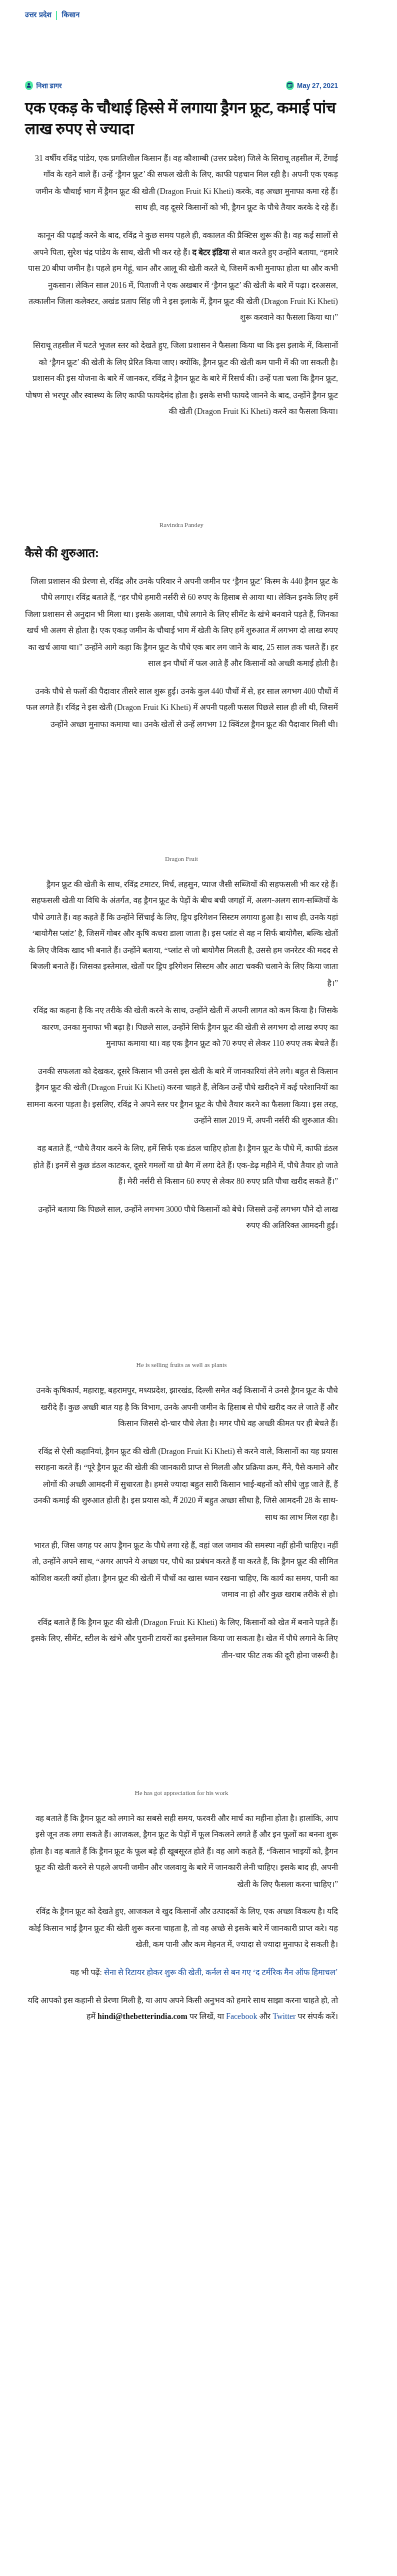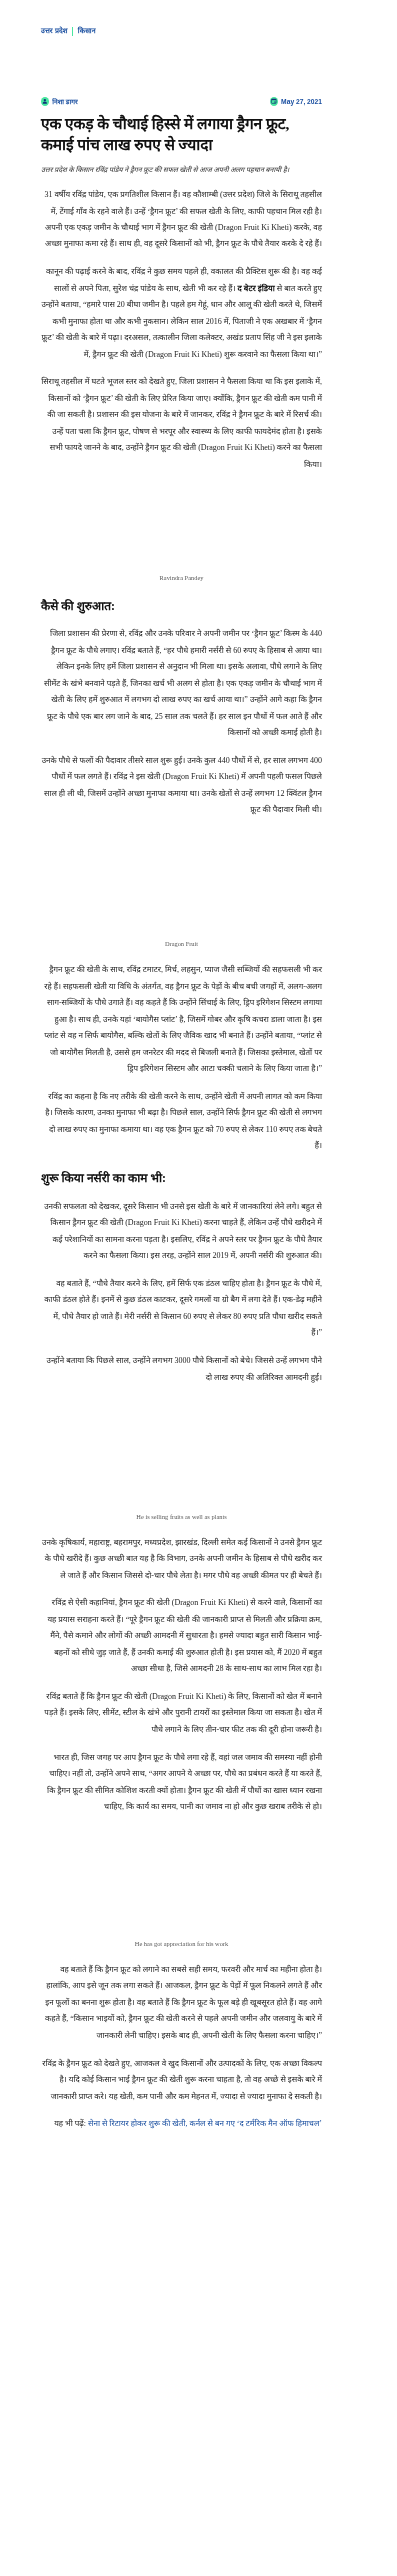--- a/index.html
+++ b/index.html
@@ -10,21 +10,21 @@
   }
   body {
     width: 398px;
     font-family: "Liberation Serif", "DejaVu Serif", serif;
     color: #1a1a1a;
     -webkit-font-smoothing: antialiased;
   }
   .page {
     width: 363px;
     box-sizing: border-box;
-    padding: 16px;
+    padding: 0;
     position: relative;
   }
 
   
   .breadcrumb {
     padding: 11.3px 25px 0 25px;
     font-family: "Liberation Sans", sans-serif;
     font-size: 6.7px;
     line-height: 1.2;
     display: flex;
@@ -192,21 +192,20 @@
             <rect x="1" y="2" width="9" height="2.2" fill="#13307a"></rect>
             <circle cx="7.6" cy="8.2" r="1.3" fill="none" stroke="#13307a" stroke-width="1"></circle>
           </svg>
       </span>
       <span class="byline-text">May 27, 2021</span>
     </div>
   </div>
 
   <h1 class="headline">एक एकड़ के चौथाई हिस्से में लगाया ड्रैगन फ्रूट, कमाई पांच लाख रुपए से ज्यादा</h1>
 
-  <div class="subtitle">उत्तर प्रदेश के किसान रविंद्र पांडेय ने ड्रैगन फ्रूट की सफल खेती से आज अपनी अलग पहचान बनायी है।</div>
 
   <div class="body">
 
     <p>31 वर्षीय रविंद्र पांडेय, एक प्रगतिशील किसान हैं। वह कौशाम्बी (उत्तर प्रदेश) जिले के सिराथू तहसील में, टेंगाई गाँव के रहने वाले हैं। उन्हें ‘ड्रैगन फ्रूट’ की सफल खेती के लिए, काफी पहचान मिल रही है। अपनी एक एकड़ जमीन के चौथाई भाग में ड्रैगन फ्रूट की खेती (Dragon Fruit Ki Kheti) करके, वह अच्छा मुनाफा कमा रहे हैं। साथ ही, वह दूसरे किसानों को भी, ड्रैगन फ्रूट के पौधे तैयार करके दे रहे हैं।</p>
 
     <p>
       <span>कानून की पढ़ाई करने के बाद, रविंद्र ने कुछ समय पहले ही, वकालत की प्रैक्टिस शुरू की है। वह कई सालों से अपने पिता, सुरेश चंद्र पांडेय के साथ, खेती भी कर रहे हैं। </span><a href="#"><b>द बेटर इंडिया</b></a><span> से बात करते हुए उन्होंने बताया, “हमारे पास 20 बीघा जमीन है। पहले हम गेहूं, धान और आलू की खेती करते थे, जिसमें कभी मुनाफा होता था और कभी नुकसान। लेकिन साल 2016 में, पिताजी ने एक अखबार में ‘ड्रैगन फ्रूट’ की खेती के बारे में पढ़ा। दरअसल, तत्कालीन जिला कलेक्टर, अखंड प्रताप सिंह जी ने इस इलाके में, ड्रैगन फ्रूट की खेती (Dragon Fruit Ki Kheti) शुरू करवाने का फैसला किया था।”</span>
     </p>
 
     <p>सिराथू तहसील में घटते भूजल स्तर को देखते हुए, जिला प्रशासन ने फैसला किया था कि इस इलाके में, किसानों को ‘ड्रैगन फ्रूट’ की खेती के लिए प्रेरित किया जाए। क्योंकि, ड्रैगन फ्रूट की खेती कम पानी में की जा सकती है। प्रशासन की इस योजना के बारे में जानकर, रविंद्र ने ड्रैगन फ्रूट के बारे में रिसर्च की। उन्हें पता चला कि ड्रैगन फ्रूट, पोषण से भरपूर और स्वास्थ्य के लिए काफी फायदेमंद होता है। इसके सभी फायदे जानने के बाद, उन्होंने ड्रैगन फ्रूट की खेती (Dragon Fruit Ki Kheti) करने का फैसला किया।</p>
@@ -221,45 +220,47 @@
     <p>उनके पौधे से फलों की पैदावार तीसरे साल शुरू हुई। उनके कुल 440 पौधों में से, हर साल लगभग 400 पौधों में फल लगते हैं। रविंद्र ने इस खेती (Dragon Fruit Ki Kheti) में अपनी पहली फसल पिछले साल ही ली थी, जिसमें उन्होंने अच्छा मुनाफा कमाया था। उनके खेतों से उन्हें लगभग 12 क्विंटल ड्रैगन फ्रूट की पैदावार मिली थी।</p>
 
     <figure>
       <div class="fig-img" style="height:103px"></div>
       <figcaption>Dragon Fruit</figcaption>
     </figure>
 
     <p>ड्रैगन फ्रूट की खेती के साथ, रविंद्र टमाटर, मिर्च, लहसुन, प्याज जैसी सब्जियों की सहफसली भी कर रहे हैं। सहफसली खेती या विधि के अंतर्गत, वह ड्रैगन फ्रूट के पेड़ों के बीच बची जगहों में, अलग-अलग साग-सब्जियों के पौधे उगाते हैं। वह कहते हैं कि उन्होंने सिंचाई के लिए, ड्रिप इरिगेशन सिस्टम लगाया हुआ है। साथ ही, उनके यहां ‘बायोगैस प्लांट’ है, जिसमें गोबर और कृषि कचरा डाला जाता है। इस प्लांट से वह न सिर्फ बायोगैस, बल्कि खेतों के लिए जैविक खाद भी बनाते हैं। उन्होंने बताया, “प्लांट से जो बायोगैस मिलती है, उससे हम जनरेटर की मदद से बिजली बनाते हैं। जिसका इस्तेमाल, खेतों पर ड्रिप इरिगेशन सिस्टम और आटा चक्की चलाने के लिए किया जाता है।”</p>
     <p>रविंद्र का कहना है कि नए तरीके की खेती करने के साथ, उन्होंने खेती में अपनी लागत को कम किया है। जिसके कारण, उनका मुनाफा भी बढ़ा है। पिछले साल, उन्होंने सिर्फ ड्रैगन फ्रूट की खेती से लगभग दो लाख रुपए का मुनाफा कमाया था। वह एक ड्रैगन फ्रूट को 70 रुपए से लेकर 110 रुपए तक बेचते हैं।</p>
 
-    <h3>शुरू किया नर्सरी का काम भी:</h3>
     <p>उनकी सफलता को देखकर, दूसरे किसान भी उनसे इस खेती के बारे में जानकारियां लेने लगे। बहुत से किसान ड्रैगन फ्रूट की खेती (Dragon Fruit Ki Kheti) करना चाहते हैं, लेकिन उन्हें पौधे खरीदने में कई परेशानियों का सामना करना पड़ता है। इसलिए, रविंद्र ने अपने स्तर पर ड्रैगन फ्रूट के पौधे तैयार करने का फैसला किया। इस तरह, उन्होंने साल 2019 में, अपनी नर्सरी की शुरुआत की।</p>
     <p>वह बताते हैं, “पौधे तैयार करने के लिए, हमें सिर्फ एक डंठल चाहिए होता है। ड्रैगन फ्रूट के पौधे में, काफी डंठल होते हैं। इनमें से कुछ डंठल काटकर, दूसरे गमलों या ग्रो बैग में लगा देते हैं। एक-डेढ़ महीने में, पौधे तैयार हो जाते हैं। मेरी नर्सरी से किसान 60 रुपए से लेकर 80 रुपए प्रति पौधा खरीद सकते हैं।”</p>
     <p>उन्होंने बताया कि पिछले साल, उन्होंने लगभग 3000 पौधे किसानों को बेचे। जिससे उन्हें लगभग पौने दो लाख रुपए की अतिरिक्त आमदनी हुई।</p>
 
     <figure>
       <div class="fig-img" style="height:108px"></div>
       <figcaption>He is selling fruits as well as plants</figcaption>
     </figure>
 
     <p>उनके कृषिकार्य, महाराष्ट्र, बहरामपुर, मध्यप्रदेश, झारखंड, दिल्ली समेत कई किसानों ने उनसे ड्रैगन फ्रूट के पौधे खरीदे हैं। कुछ अच्छी बात यह है कि विभाग, उनके अपनी जमीन के हिसाब से पौधे खरीद कर ले जाते हैं और किसान जिससे दो-चार पौधे लेता है। मगर पौधे वह अच्छी कीमत पर ही बेचते हैं।</p>
     <p>रविंद्र से ऐसी कहानियां, ड्रैगन फ्रूट की खेती (Dragon Fruit Ki Kheti) से करने वाले, किसानों का यह प्रयास सराहना करते हैं। “पूरे ड्रैगन फ्रूट की खेती की जानकारी प्राप्त से मिलती और प्रक्रिया क्रम, मैंने, पैसे कमाने और लोगों की अच्छी आमदनी में सुधारता है। हमसे ज्यादा बहुत सारी किसान भाई-बहनों को सीधे जुड़ जाते हैं, हैं उनकी कमाई की शुरुआत होती है। इस प्रयास को, मैं 2020 में बहुत अच्छा सीधा है, जिसे आमदनी 28 के साथ-साथ का लाभ मिल रहा है।</p>
 
+    <p>भारत ही, जिस जगह पर आप ड्रैगन फ्रूट के पौधे लगा रहे हैं, वहां जल जमाव की समस्या नहीं होनी चाहिए। नहीं तो, उन्होंने अपने साथ, “अगर आपने ये अच्छा पर, पौधे का प्रबंधन करते हैं या करते हैं, कि ड्रैगन फ्रूट की सीमित कोशिश करती क्यों होता। ड्रैगन फ्रूट की खेती में पौधों का खास ध्यान रखना चाहिए, कि कार्य का समय, पानी का जमाव ना हो और कुछ खराब तरीके से हो।</p>
     <p>रविंद्र बताते हैं कि ड्रैगन फ्रूट की खेती (Dragon Fruit Ki Kheti) के लिए, किसानों को खेत में बनाने पड़ते हैं। इसके लिए, सीमेंट, स्टील के खंभे और पुरानी टायरों का इस्तेमाल किया जा सकता है। खेत में पौधे लगाने के लिए तीन-चार फीट तक की दूरी होना जरूरी है।</p>
-    <p>भारत ही, जिस जगह पर आप ड्रैगन फ्रूट के पौधे लगा रहे हैं, वहां जल जमाव की समस्या नहीं होनी चाहिए। नहीं तो, उन्होंने अपने साथ, “अगर आपने ये अच्छा पर, पौधे का प्रबंधन करते हैं या करते हैं, कि ड्रैगन फ्रूट की सीमित कोशिश करती क्यों होता। ड्रैगन फ्रूट की खेती में पौधों का खास ध्यान रखना चाहिए, कि कार्य का समय, पानी का जमाव ना हो और कुछ खराब तरीके से हो।</p>
 
     <figure>
       <div class="fig-img" style="height:106px"></div>
       <figcaption>He has got appreciation for his work</figcaption>
     </figure>
 
     <p>वह बताते हैं कि ड्रैगन फ्रूट को लगाने का सबसे सही समय, फरवरी और मार्च का महीना होता है। हालांकि, आप इसे जून तक लगा सकते हैं। आजकल, ड्रैगन फ्रूट के पेड़ों में फूल निकलने लगते हैं और इन फूलों का बनना शुरू होता है। वह बताते हैं कि ड्रैगन फ्रूट के फूल बड़े ही खूबसूरत होते हैं। वह आगे कहते हैं, “किसान भाइयों को, ड्रैगन फ्रूट की खेती करने से पहले अपनी जमीन और जलवायु के बारे में जानकारी लेनी चाहिए। इसके बाद ही, अपनी खेती के लिए फैसला करना चाहिए।”</p>
     <p>रविंद्र के ड्रैगन फ्रूट को देखते हुए, आजकल वे खुद किसानों और उत्पादकों के लिए, एक अच्छा विकल्प है। यदि कोई किसान भाई ड्रैगन फ्रूट की खेती शुरू करना चाहता है, तो वह अच्छे से इसके बारे में जानकारी प्राप्त करे। यह खेती, कम पानी और कम मेहनत में, ज्यादा से ज्यादा मुनाफा दे सकती है।</p>
 
 
     <p class="also-read">
       <span>यह भी पढ़ें: </span><a href="#">सेना से रिटायर होकर शुरू की खेती, कर्नल से बन गए ‘द टर्मरिक मैन ऑफ हिमाचल’</a>
     </p>
 
+    <p class="footnote">
+      <span>यदि आपको इस कहानी से प्रेरणा मिली है, या आप अपने किसी अनुभव को हमारे साथ साझा करना चाहते हो, तो हमें </span><b>hindi@thebetterindia.com</b><span> पर लिखें, या </span><a href="#">Facebook</a><span> और </span><a href="#">Twitter</a><span> पर संपर्क करें।</span>
+    </p>
 
   </div>
 </div>
 
 
 </body></html>

